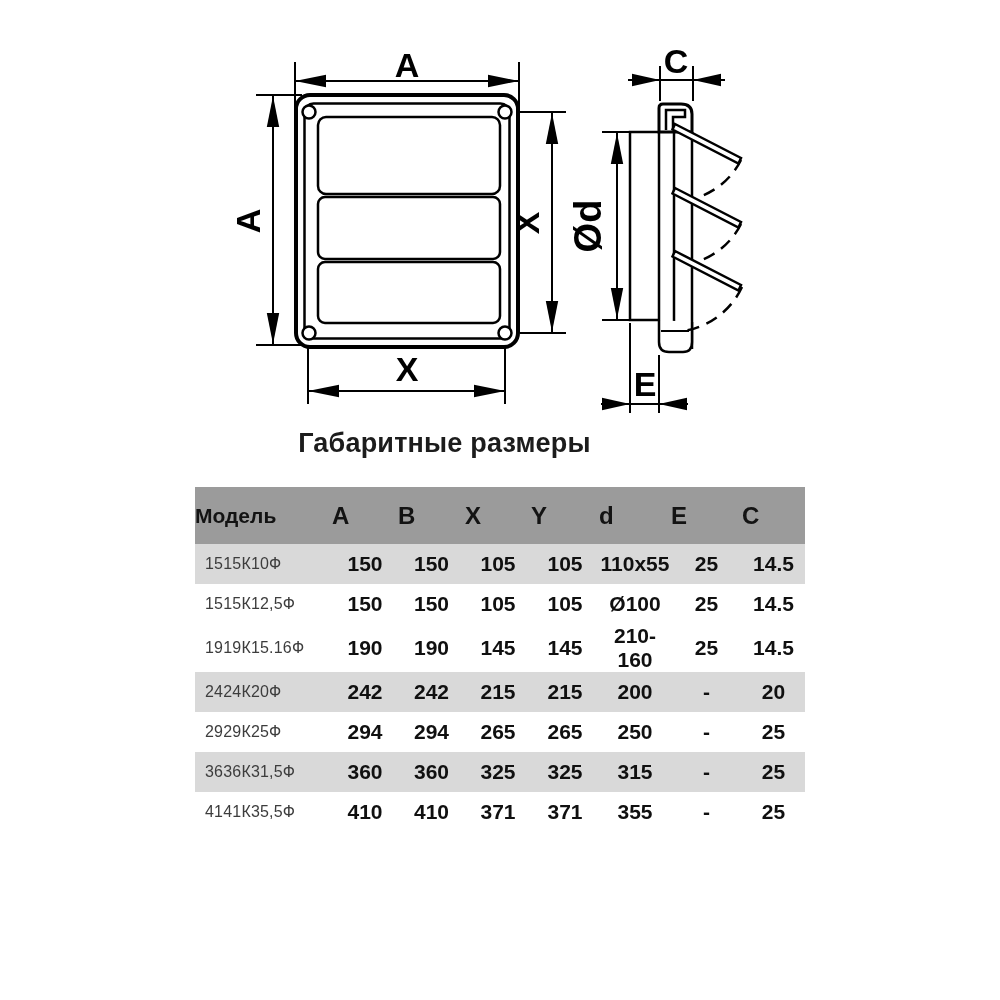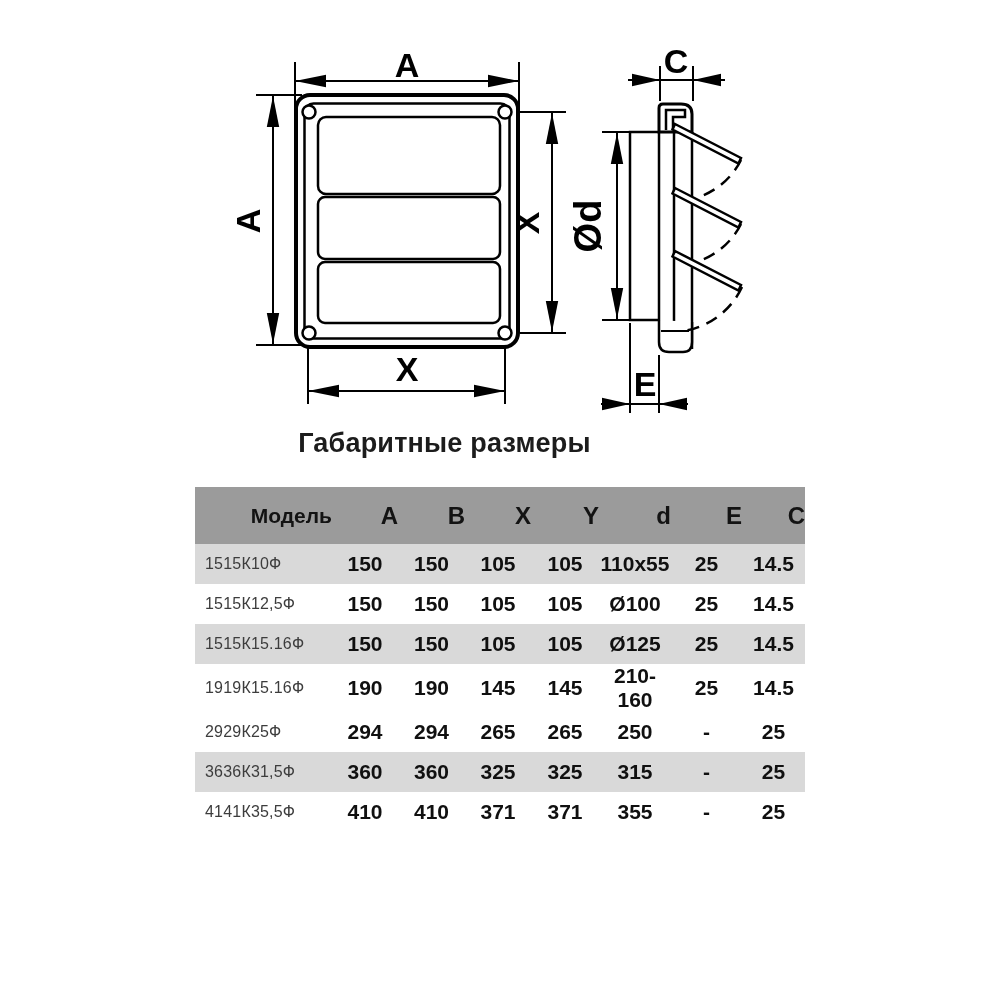--- a/index.html
+++ b/index.html
@@ -13,21 +13,21 @@
   .caption{
     position:absolute;left:0;top:428px;width:889px;text-align:center;
     font-size:27px;font-weight:700;color:#1c1c1c;letter-spacing:.2px;
   }
   .spec-table{
     position:absolute;left:195px;top:487px;width:610px;
     border-collapse:collapse;table-layout:fixed;
   }
   .spec-table th{
     background:var(--header-bg,#9b9b9b);height:57px;vertical-align:middle;
-    font-size:24px;font-weight:700;color:#131313;text-align:right;padding:0;
+    font-size:24px;font-weight:700;color:#131313;text-align:left;padding:0;
   }
   .spec-table th.col-model{font-size:21px;}
   .spec-table td{
     height:40px;vertical-align:middle;text-align:center;padding:0;
     font-size:21px;font-weight:700;color:#101010;
   }
   .spec-table td.model-cell{
     text-align:left;padding-left:10px;font-weight:400;color:#3d3d3d;font-size:16px;
     letter-spacing:.2px;
   }
@@ -173,39 +173,39 @@
         <tr class="row-plain">
           <td class="model-cell">1515К12,5Ф</td>
           <td>150</td>
           <td>150</td>
           <td>105</td>
           <td>105</td>
           <td>Ø100</td>
           <td>25</td>
           <td>14.5</td>
         </tr>
-        <tr class="row-alt">
-          <td class="model-cell">1515К15.16Ф</td>
-          <td>150</td>
-          <td>150</td>
-          <td>105</td>
-          <td>105</td>
-          <td>Ø125</td>
-          <td>25</td>
-          <td>14.5</td>
-        </tr>
         <tr class="row-plain">
           <td class="model-cell">1919К15.16Ф</td>
           <td>190</td>
           <td>190</td>
           <td>145</td>
           <td>145</td>
           <td>210-160</td>
           <td>25</td>
           <td>14.5</td>
+        </tr>
+        <tr class="row-alt">
+          <td class="model-cell">2424К20Ф</td>
+          <td>242</td>
+          <td>242</td>
+          <td>215</td>
+          <td>215</td>
+          <td>200</td>
+          <td>-</td>
+          <td>20</td>
         </tr>
         <tr class="row-plain">
           <td class="model-cell">2929К25Ф</td>
           <td>294</td>
           <td>294</td>
           <td>265</td>
           <td>265</td>
           <td>250</td>
           <td>-</td>
           <td>25</td>

